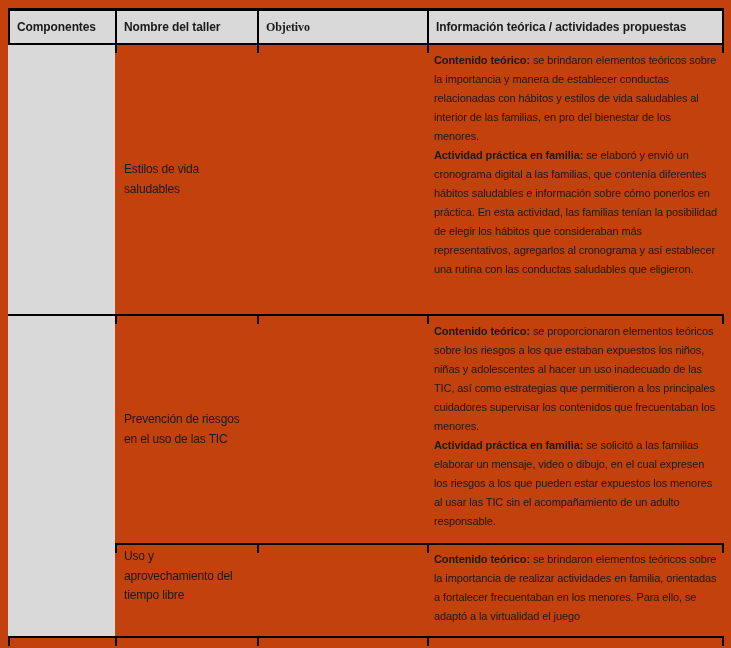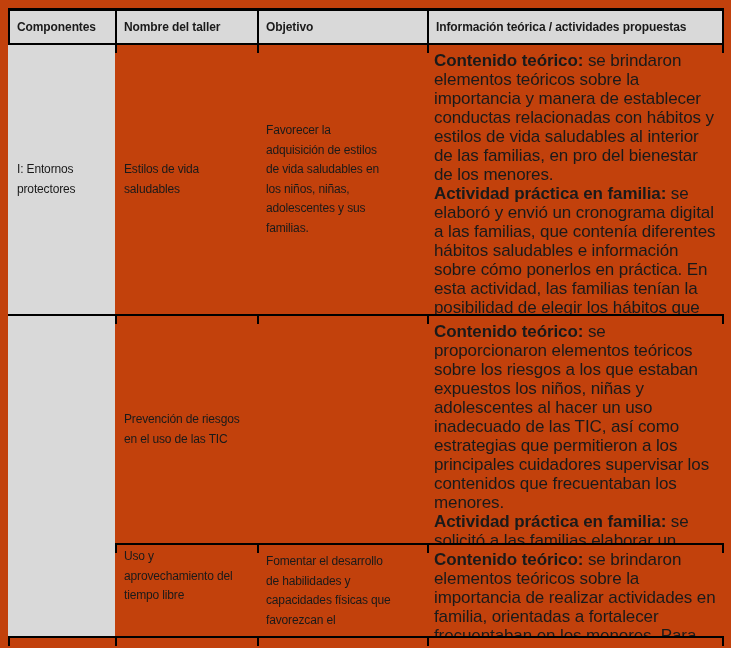--- a/index.html
+++ b/index.html
@@ -25,21 +25,21 @@
     position:absolute;box-sizing:border-box;
     font-size:12px;line-height:19.5px;letter-spacing:-0.15px;
     padding-left:9px;padding-right:6px;
     white-space:pre-line;
     display:flex;align-items:center;
     overflow:hidden;
   }
   .cell.top{align-items:flex-start;}
   .infocell{
     position:absolute;box-sizing:border-box;
-    font-size:17px;line-height:19px;letter-spacing:-0.1px;
+    font-size:11px;line-height:19px;letter-spacing:-0.1px;
     padding:6px 6px 0 7px;
     overflow:hidden;
   }
   .infocell p{margin:0;}
   .infocell b{font-weight:bold;}
 </style>
 </head>
 <body>
 
 <div id="canvas">
@@ -53,45 +53,37 @@
   <div class="vline" style="left:257px;top:11px;height:32px;"></div>
   <div class="vline" style="left:427px;top:11px;height:32px;"></div>
   <div class="vline" style="left:722px;top:11px;height:32px;"></div>
 
   <div class="hcell" style="left:8px;width:107px;">
       <span>Componentes</span>
     </div>
   <div class="hcell" style="left:115px;width:128px;">
       <span>Nombre del taller</span>
     </div>
-  <div class="hcell" style="left:257px;width:192px;">
+  <div class="hcell" style="left:257px;width:192px;font-family:Liberation Serif, serif;">
       <span>Objetivo</span>
     </div>
   <div class="hcell" style="left:427px;width:321px;border-radius:9px;">
       <span>Información teórica / actividades propuestas</span>
     </div>
 
   <div class="hline" style="left:8px;top:43px;width:716px;height:2px;"></div>
   <div class="tick" style="left:8px;top:45px;"></div>
   <div class="tick" style="left:115px;top:45px;"></div>
   <div class="tick" style="left:257px;top:45px;"></div>
   <div class="tick" style="left:427px;top:45px;"></div>
   <div class="tick" style="left:722px;top:45px;"></div>
 
   <div class="grayfill" style="left:8px;top:45px;width:107px;height:269px;"></div>
-  <div class="cell" style="left:8px;top:45px;width:107px;height:269px;"><span>I: Entornos
-protectores</span></div>
   <div class="cell" style="left:115px;top:45px;width:142px;height:269px;"><span>Estilos de vida
 saludables</span></div>
-  <div class="cell" style="left:257px;top:45px;width:170px;height:269px;"><span>Favorecer la
-adquisición de estilos
-de vida saludables en
-los niños, niñas,
-adolescentes y sus
-familias.</span></div>
   <div class="infocell" style="left:427px;top:45px;width:297px;height:269px;">
     <p><b>Contenido teórico:</b><span> se brindaron elementos teóricos sobre la importancia y manera de establecer conductas relacionadas con hábitos y estilos de vida saludables al interior de las familias, en pro del bienestar de los menores.</span></p>
     <p><b>Actividad práctica en familia:</b><span> se elaboró y envió un cronograma digital a las familias, que contenía diferentes hábitos saludables e información sobre cómo ponerlos en práctica. En esta actividad, las familias tenían la posibilidad de elegir los hábitos que consideraban más representativos, agregarlos al cronograma y así establecer una rutina con las conductas saludables que eligieron.</span></p>
   </div>
 
   <div class="hline" style="left:8px;top:314px;width:716px;height:2px;"></div>
   <div class="tick" style="left:8px;top:316px;"></div>
   <div class="tick" style="left:115px;top:316px;"></div>
   <div class="tick" style="left:257px;top:316px;"></div>
   <div class="tick" style="left:427px;top:316px;"></div>
@@ -108,24 +100,20 @@
 
   <div class="hline" style="left:115px;top:543px;width:609px;height:2px;"></div>
   <div class="tick" style="left:115px;top:545px;"></div>
   <div class="tick" style="left:257px;top:545px;"></div>
   <div class="tick" style="left:427px;top:545px;"></div>
   <div class="tick" style="left:722px;top:545px;"></div>
 
   <div class="cell top" style="left:115px;top:545px;width:142px;height:91px;padding-top:2px;"><span>Uso y
 aprovechamiento del
 tiempo libre</span></div>
-  <div class="cell top" style="left:257px;top:545px;width:170px;height:91px;padding-top:7px;"><span>Fomentar el desarrollo
-de habilidades y
-capacidades físicas que
-favorezcan el</span></div>
   <div class="infocell" style="left:427px;top:545px;width:297px;height:91px;padding-top:5px;">
     <p><b>Contenido teórico:</b><span> se brindaron elementos teóricos sobre la importancia de realizar actividades en familia, orientadas a fortalecer frecuentaban en los menores. Para ello, se adaptó a la virtualidad el juego</span></p>
   </div>
 
   <div class="hline" style="left:8px;top:636px;width:716px;height:2px;"></div>
   <div class="tick" style="left:8px;top:638px;"></div>
   <div class="tick" style="left:115px;top:638px;"></div>
   <div class="tick" style="left:257px;top:638px;"></div>
   <div class="tick" style="left:427px;top:638px;"></div>
   <div class="tick" style="left:722px;top:638px;"></div>

